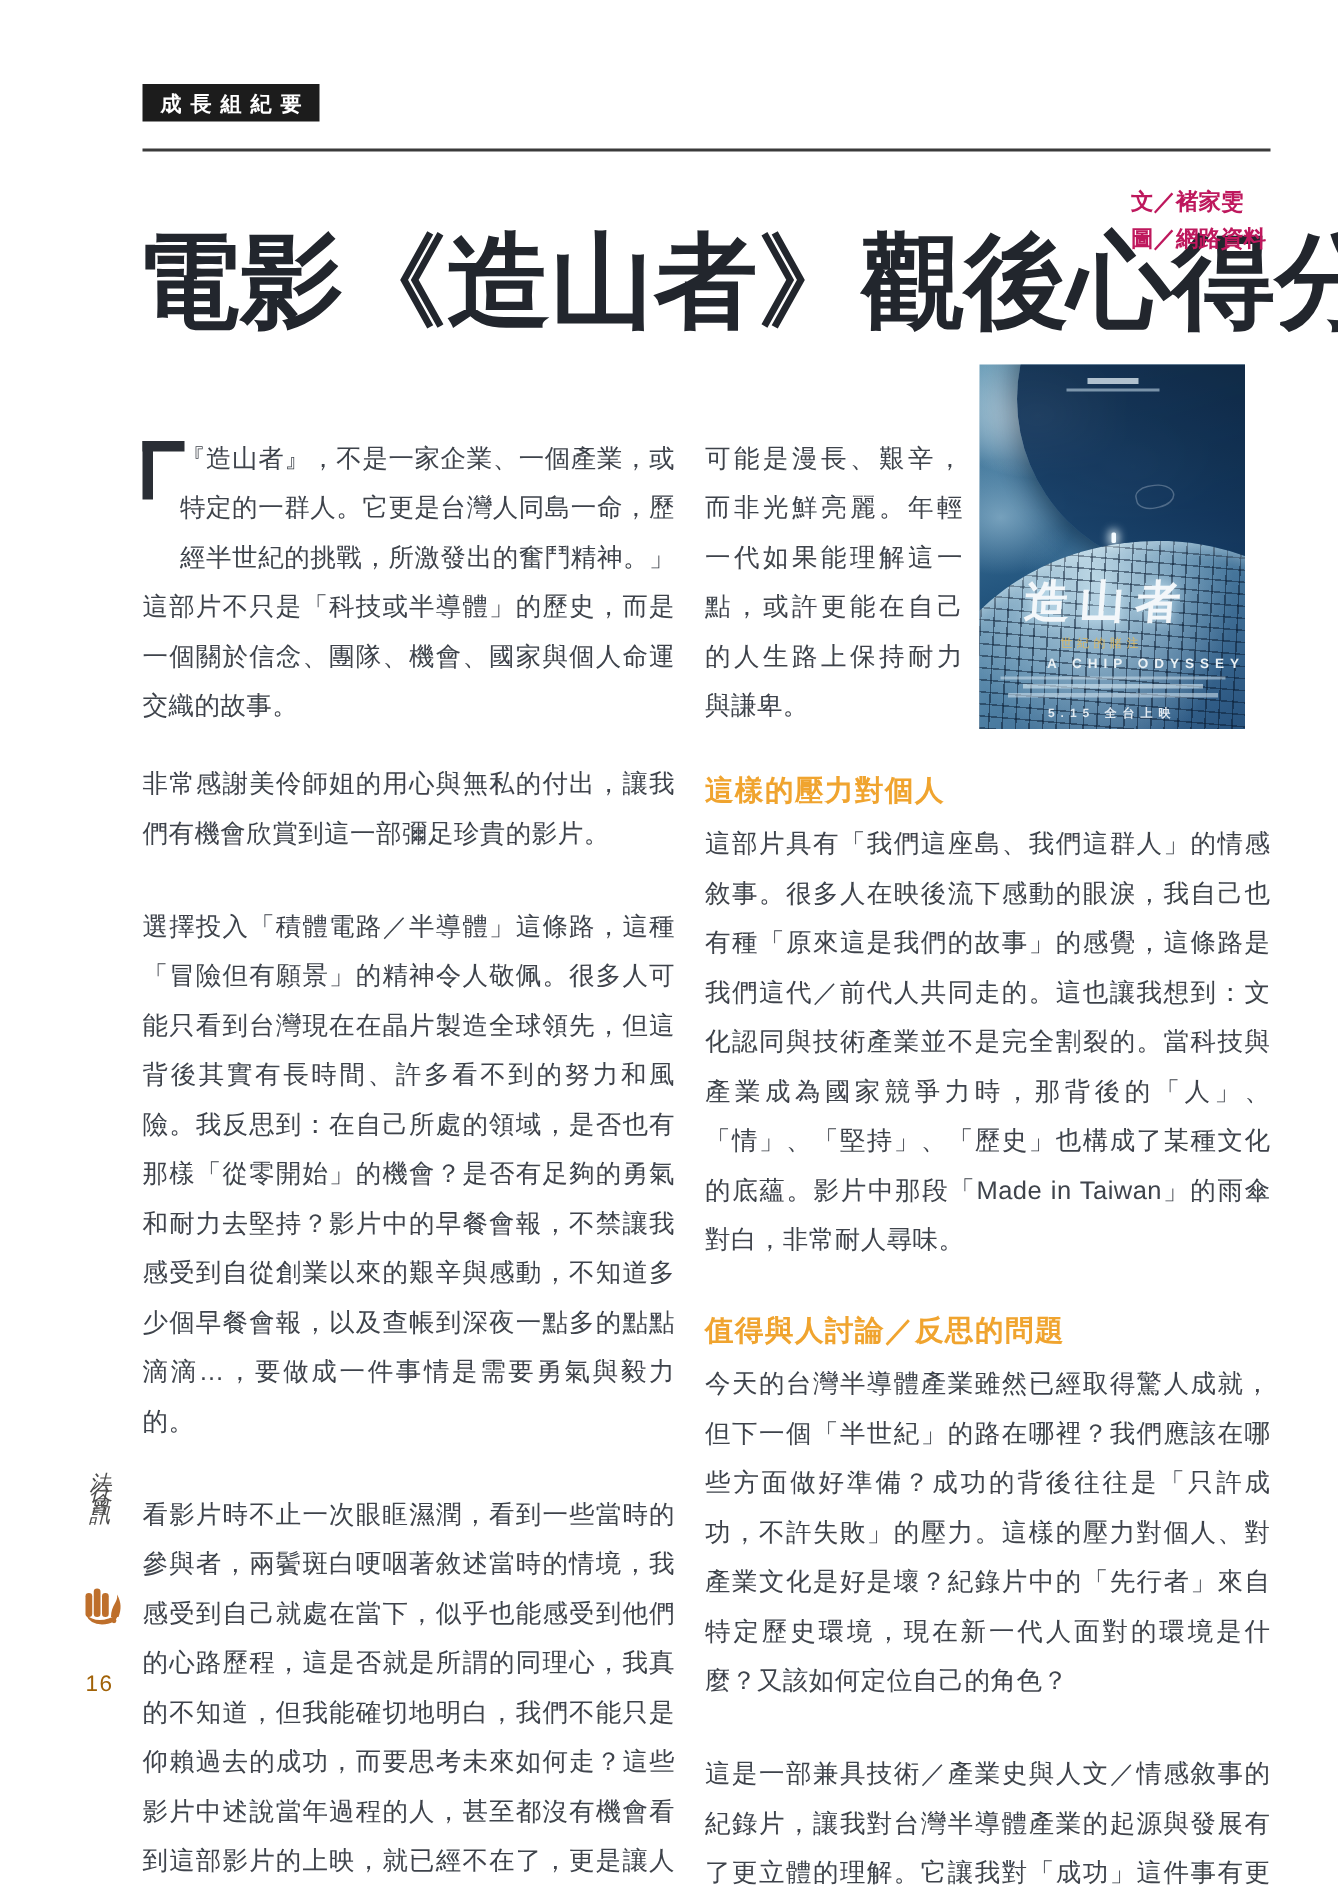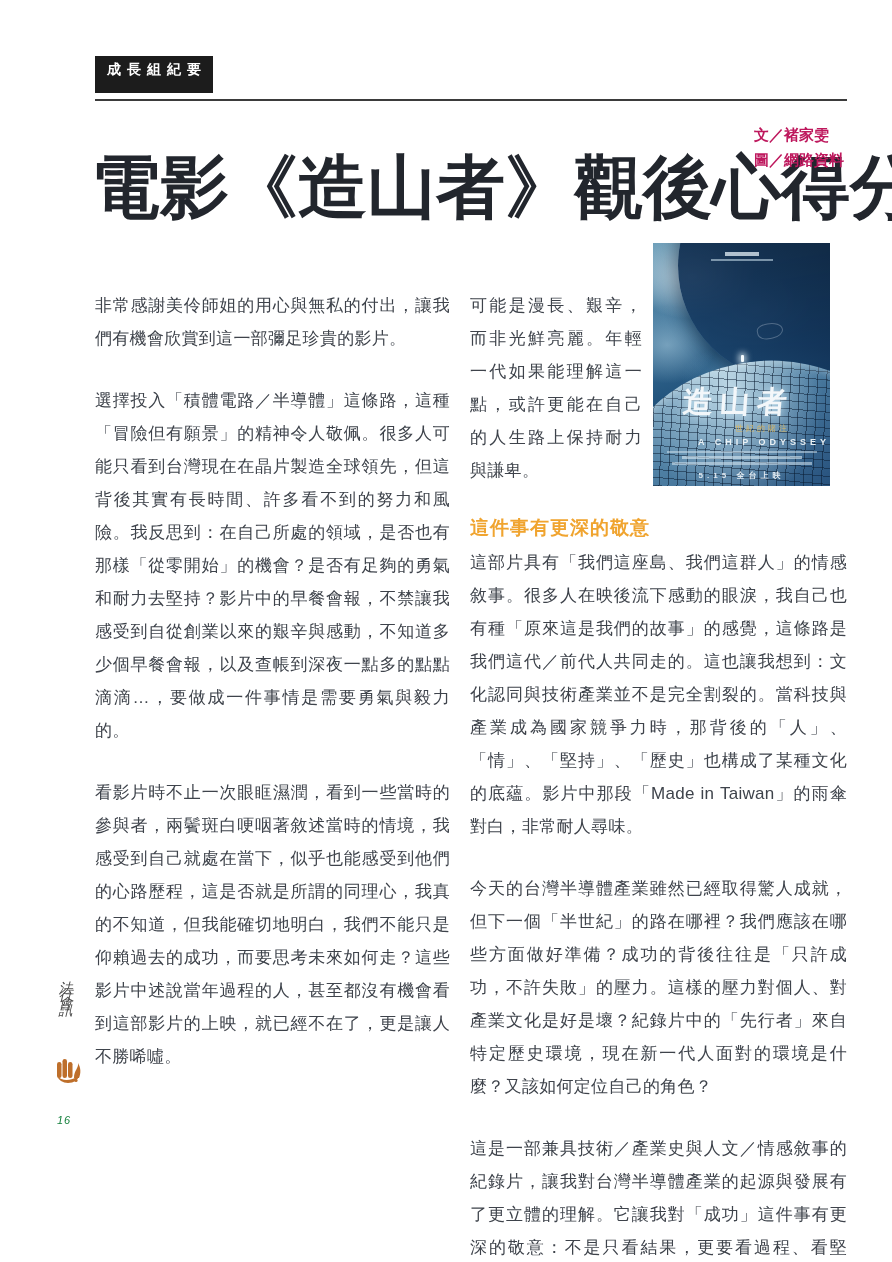--- a/index.html
+++ b/index.html
@@ -9,21 +9,21 @@
     background:#ffffff; overflow:hidden;
     font-family:"Liberation Sans", sans-serif;
     color:#3e434b;
   }
 
   
   .badge {
     position:absolute; left:95px; top:56px;
     background:#1c1c1c; color:#ffffff;
     font-size:14px; font-weight:700; letter-spacing:6px;
-    padding:5px 6px 16px 12px; line-height:16px;
+    padding:5px 6px 4px 12px; line-height:16px;
   }
   .rule {
     position:absolute; left:95px; top:99px; width:752px; height:2px;
     background:#3b3b3b;
   }
   .title {
     position:absolute; left:91px; top:103px; width:680px;
     font-family:"Liberation Serif", serif;
     font-size:69px; line-height:78px; font-weight:700;
     color:#22262d; letter-spacing:0px; white-space:nowrap;
@@ -100,21 +100,21 @@
   .poster .top-credit .bar1 { width:34px; height:4px; background:rgba(230,242,248,0.75); }
   .poster .top-credit .bar2 { width:62px; height:2px; background:rgba(205,228,240,0.55); }
   .poster .cn-title {
     position:absolute; top:140px; left:0; right:6px; text-align:center;
     font-family:"Liberation Serif", serif; font-size:30px; line-height:38px;
     color:#f3f7fa; font-weight:700; letter-spacing:7px;
     transform:skewX(-4deg);
     text-shadow:0 0 8px rgba(200,230,245,0.8);
   }
   .poster .cn-sub {
-    position:absolute; top:181px; left:54px; right:12px; text-align:center;
+    position:absolute; top:181px; left:54px; right:12px; text-align:left;
     font-size:8px; color:#d8b765; letter-spacing:3px; line-height:10px;
   }
   .poster .en-title {
     position:absolute; top:193px; left:0; right:0; text-align:right;
     font-size:9px; font-weight:700; color:#eaf1f5; letter-spacing:4px; line-height:12px;
   }
   .poster .credits { position:absolute; top:208px; left:10px; right:10px;
     display:flex; flex-direction:column; align-items:center; gap:3px; }
   .poster .credits .c1 { width:150px; height:2px; background:rgba(215,232,242,0.5); }
   .poster .credits .c2 { width:120px; height:3px; background:rgba(215,232,242,0.62); }
@@ -126,21 +126,21 @@
 
   
   .journal-name {
     position:absolute; left:56px; top:970px;
     writing-mode:vertical-rl; font-family:"Liberation Serif", serif;
     font-style:italic; font-size:14px; letter-spacing:7px; color:#4b4b4b;
   }
   .journal-logo { position:absolute; left:55px; top:1056px; width:28px; height:34px; }
   .page-number {
     position:absolute; left:57px; top:1114px;
-    font-size:11px; color:#15803d; letter-spacing:1px;font-style:italic;
+    font-size:15px; color:#a16207; letter-spacing:1px;
   }
 </style>
 </head>
 <body>
 
 <div class="badge">成長組紀要</div>
 <div class="rule"></div>
 <h1 class="title">電影《造山者》觀後心得分享</h1>
 <div class="byline">
   <div>文／褚家雯</div>
@@ -161,30 +161,32 @@
   <div class="en-title">A CHIP ODYSSEY</div>
   <div class="credits">
     <div class="c1"></div>
     <div class="c2"></div>
     <div class="c3"></div>
   </div>
   <div class="release">5.15 全台上映</div>
 </div>
 
 <div class="col col-left">
+  <p class="tight"><span class="open-quote"></span><span>『造山者』，不是一家企業、一個產業，或特定的一群人。它更是台灣人同島一命，歷經半世紀的挑戰，所激發出的奮鬥精神。」這部片不只是「科技或半導體」的歷史，而是一個關於信念、團隊、機會、國家與個人命運交織的故事。</span></p>
   <p>非常感謝美伶師姐的用心與無私的付出，讓我們有機會欣賞到這一部彌足珍貴的影片。</p>
   <p>選擇投入「積體電路／半導體」這條路，這種「冒險但有願景」的精神令人敬佩。很多人可能只看到台灣現在在晶片製造全球領先，但這背後其實有長時間、許多看不到的努力和風險。我反思到：在自己所處的領域，是否也有那樣「從零開始」的機會？是否有足夠的勇氣和耐力去堅持？影片中的早餐會報，不禁讓我感受到自從創業以來的艱辛與感動，不知道多少個早餐會報，以及查帳到深夜一點多的點點滴滴…，要做成一件事情是需要勇氣與毅力的。</p>
   <p>看影片時不止一次眼眶濕潤，看到一些當時的參與者，兩鬢斑白哽咽著敘述當時的情境，我感受到自己就處在當下，似乎也能感受到他們的心路歷程，這是否就是所謂的同理心，我真的不知道，但我能確切地明白，我們不能只是仰賴過去的成功，而要思考未來如何走？這些影片中述說當年過程的人，甚至都沒有機會看到這部影片的上映，就已經不在了，更是讓人不勝唏噓。</p>
 
 </div>
 
 <div class="col col-right">
   <p class="narrow">可能是漫長、艱辛，而非光鮮亮麗。年輕一代如果能理解這一點，或許更能在自己的人生路上保持耐力與謙卑。</p>
-  <h3 class="section-heading">這件事有更深的敬意</h3>
+  <h3 class="section-heading">這樣的壓力對個人</h3>
   <p>這部片具有「我們這座島、我們這群人」的情感敘事。很多人在映後流下感動的眼淚，我自己也有種「原來這是我們的故事」的感覺，這條路是我們這代／前代人共同走的。這也讓我想到：文化認同與技術產業並不是完全割裂的。當科技與產業成為國家競爭力時，那背後的「人」、「情」、「堅持」、「歷史」也構成了某種文化的底蘊。影片中那段「Made in Taiwan」的雨傘對白，非常耐人尋味。</p>
+  <h3 class="section-heading">值得與人討論／反思的問題</h3>
   <p>今天的台灣半導體產業雖然已經取得驚人成就，但下一個「半世紀」的路在哪裡？我們應該在哪些方面做好準備？成功的背後往往是「只許成功，不許失敗」的壓力。這樣的壓力對個人、對產業文化是好是壞？紀錄片中的「先行者」來自特定歷史環境，現在新一代人面對的環境是什麼？又該如何定位自己的角色？</p>
   <p><span>這是一部兼具技術／產業史與人文／情感敘事的紀錄片，讓我對台灣半導體產業的起源與發展有了更立體的理解。它讓我對「成功」這件事有更深的敬意：不是只看結果，更要看過程、看堅持、看背景、看人。它也讓我感到一絲「責任感」和「使命感」。</span></p>
 </div>
 
 <div class="journal-name">法行會訊</div>
 <div class="journal-logo">
   <svg width="28" height="34" viewBox="0 0 28 34">
     <g fill="#BE6F2B">
       <rect x="2" y="6" width="4.5" height="16" rx="2.2"></rect>
       <rect x="7.5" y="3" width="4.5" height="19" rx="2.2"></rect>

